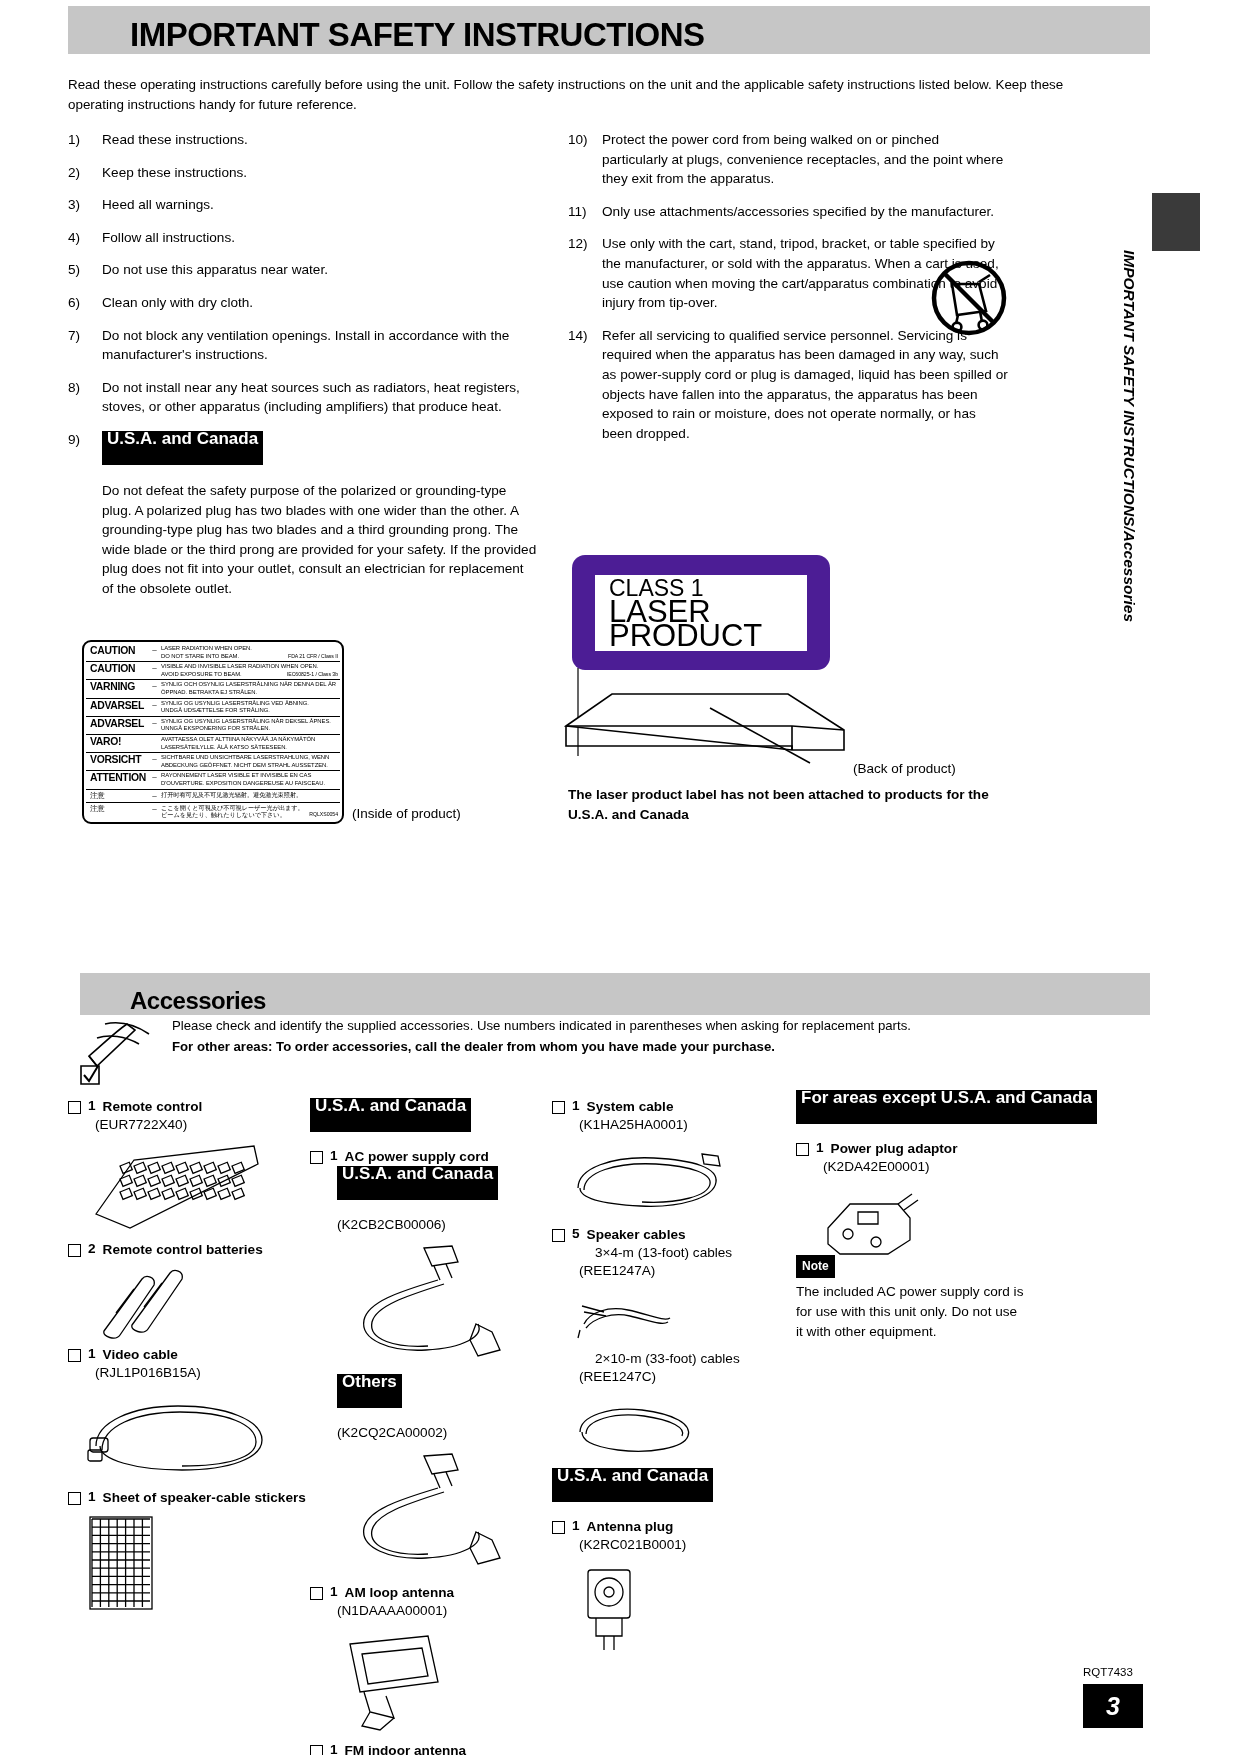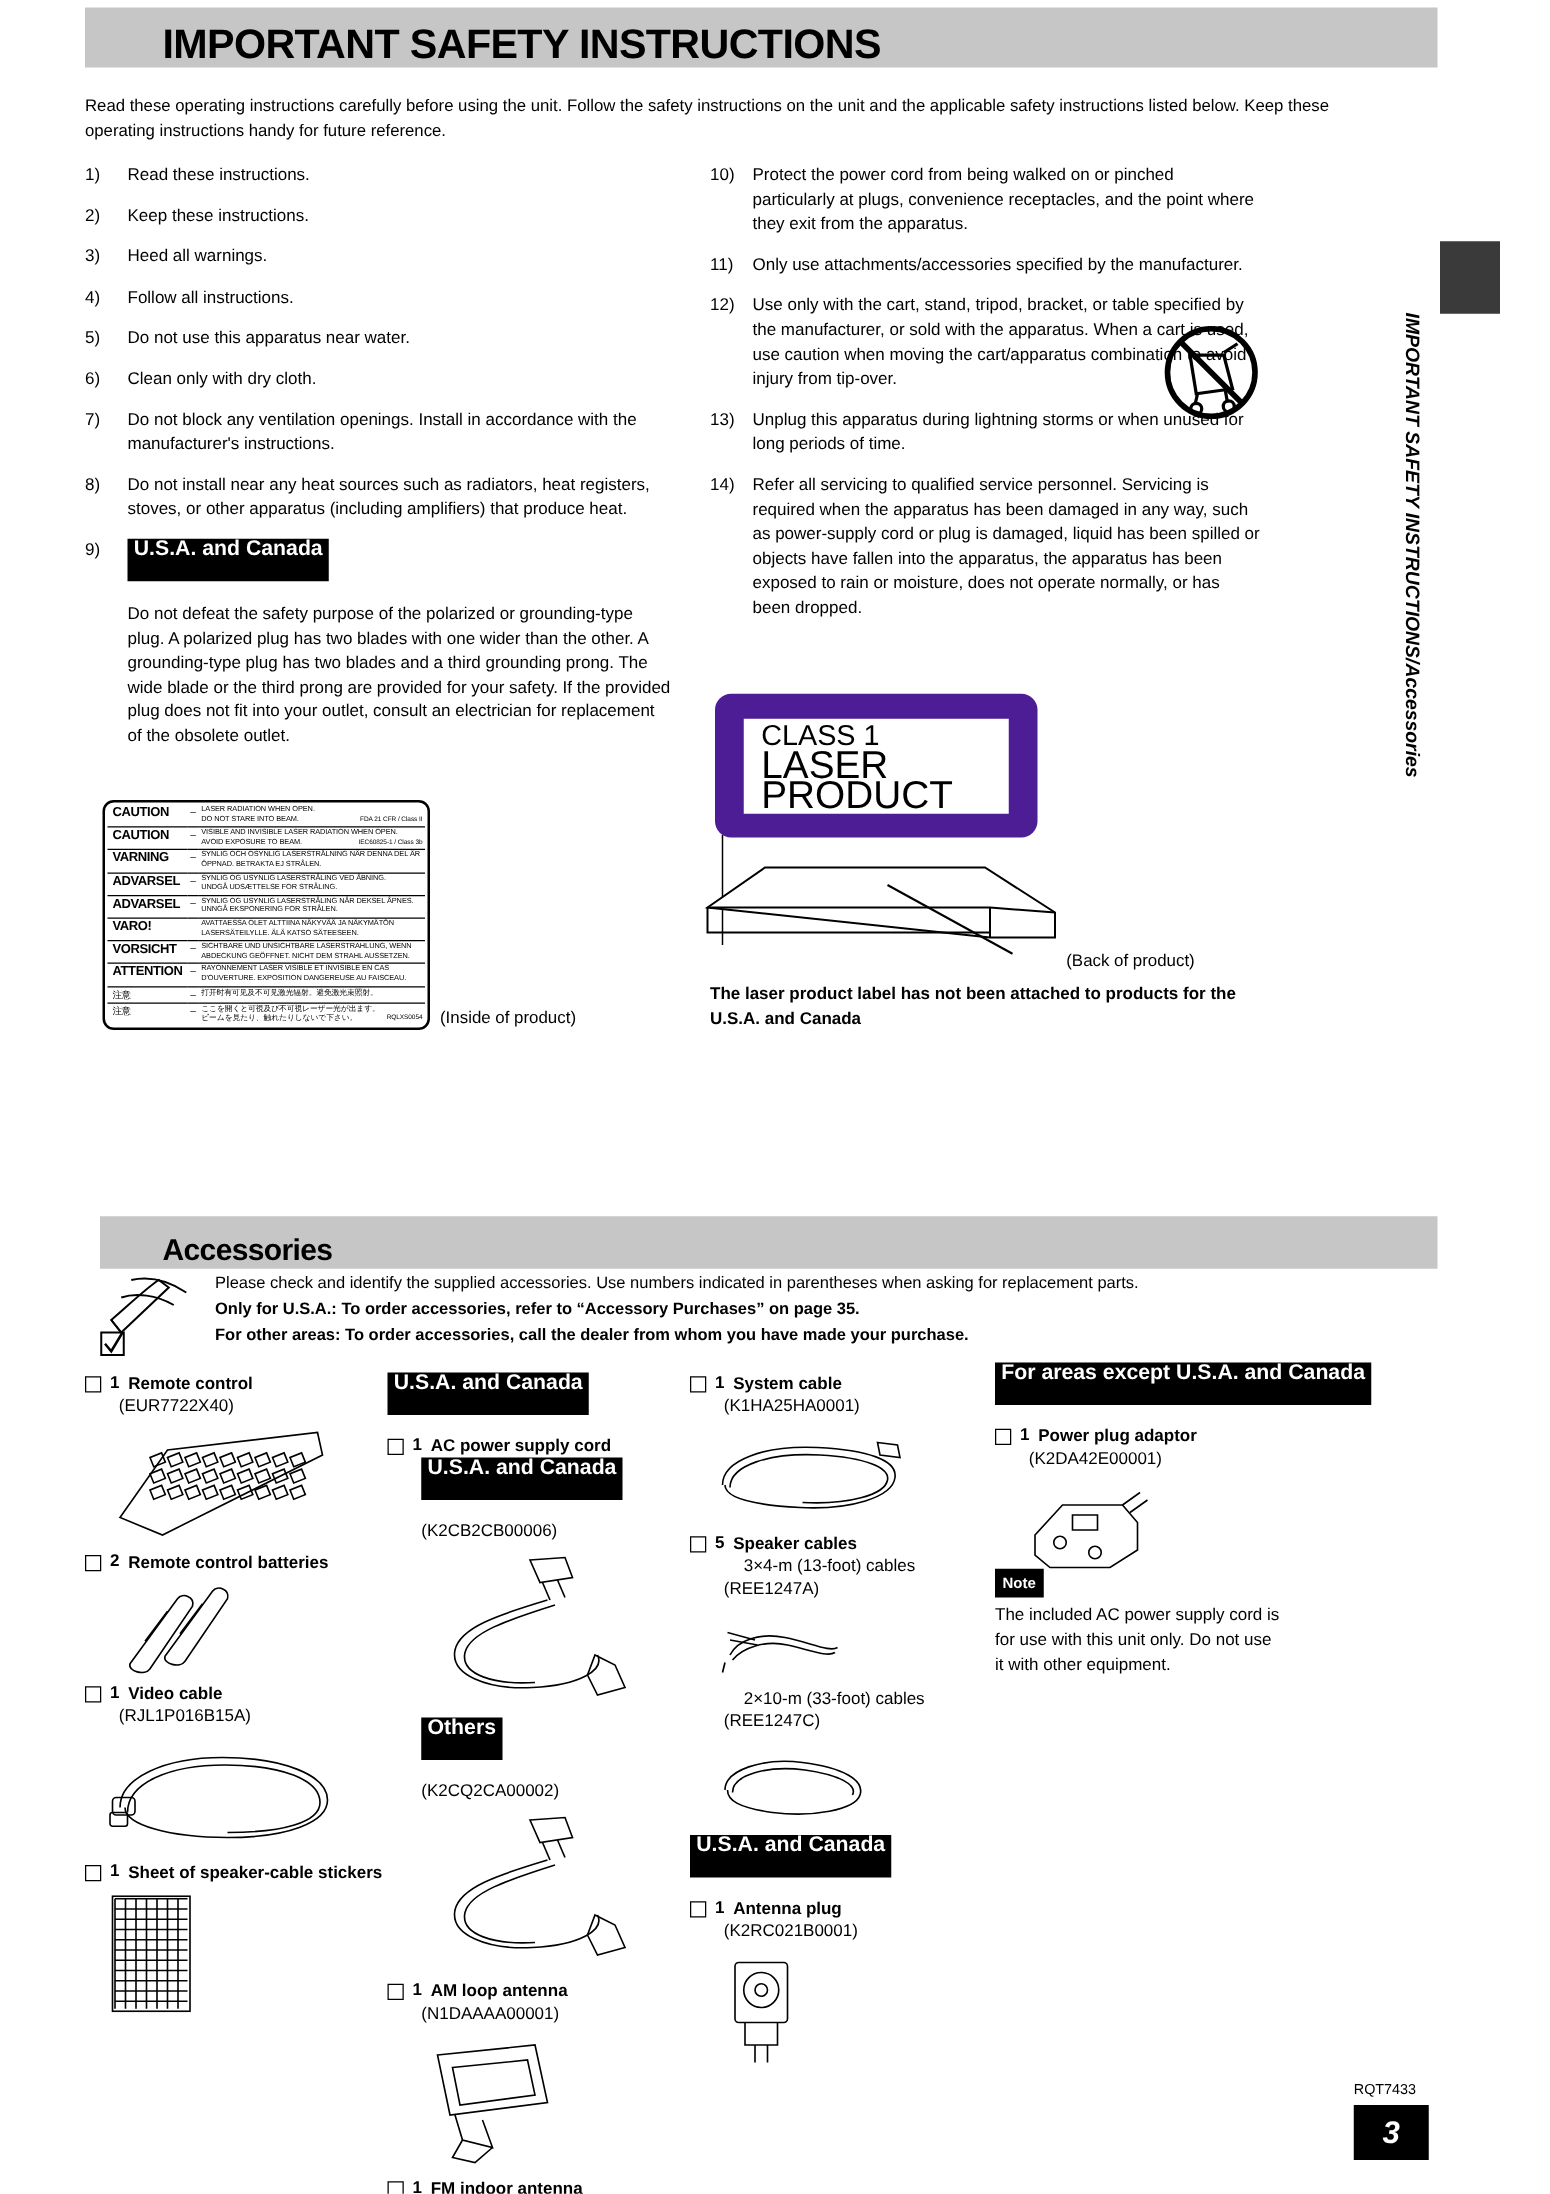--- a/index.html
+++ b/index.html
@@ -225,24 +225,20 @@
       </div>
       <div class="item">
         <div class="num">11)</div>
         <div class="txt">Only use attachments/accessories specified by the manufacturer.</div>
       </div>
       <div class="item">
         <div class="num">12)</div>
         <div class="txt">Use only with the cart, stand, tripod, bracket, or table specified by the manufacturer, or sold with the apparatus. When a cart is used, use caution when moving the cart/apparatus combination to avoid injury from tip-over.</div>
       </div>
       <div class="item">
-        <div class="num">13)</div>
-        <div class="txt">Unplug this apparatus during lightning storms or when unused for long periods of time.</div>
-      </div>
-      <div class="item">
         <div class="num">14)</div>
         <div class="txt">Refer all servicing to qualified service personnel. Servicing is required when the apparatus has been damaged in any way, such as power-supply cord or plug is damaged, liquid has been spilled or objects have fallen into the apparatus, the apparatus has been exposed to rain or moisture, does not operate normally, or has been dropped.</div>
       </div>
     </div>
 
   <div id="cart-icon">
     <svg width="78" height="80" viewBox="0 0 78 80">
       <circle cx="39" cy="40" r="35" fill="none" stroke="#000" stroke-width="4.5"></circle>
       <path d="M14 15 L64 65" stroke="#000" stroke-width="4.5"></path>
       <g fill="none" stroke="#000" stroke-width="2.6">
@@ -377,21 +373,20 @@
         <path d="M22 20 C34 16 50 18 64 26"></path>
         <path d="M14 38 C26 28 40 14 52 6 L60 12 L22 48 Z"></path>
         <path d="M14 38 L22 48"></path>
         <path d="M6 48 L24 48 L24 66 L6 66 Z"></path>
       </g>
       <path d="M9 57 L14 63 L23 48" fill="none" stroke="#000" stroke-width="2"></path>
     </svg>
   </div>
   <div id="acc-intro">
     <div>Please check and identify the supplied accessories. Use numbers indicated in parentheses when asking for replacement parts.</div>
-    <div class="b">Only for U.S.A.: To order accessories, refer to “Accessory Purchases” on page 35.</div>
     <div class="b">For other areas: To order accessories, call the dealer from whom you have made your purchase.</div>
   </div>
 
   <div class="acc-col" id="acc-c1">
       <div class="acc-item">
         <div class="acc-head">
           <div class="chk"></div>
           <span class="qty">1</span>
           <span class="aname">Remote control</span>
         </div>

